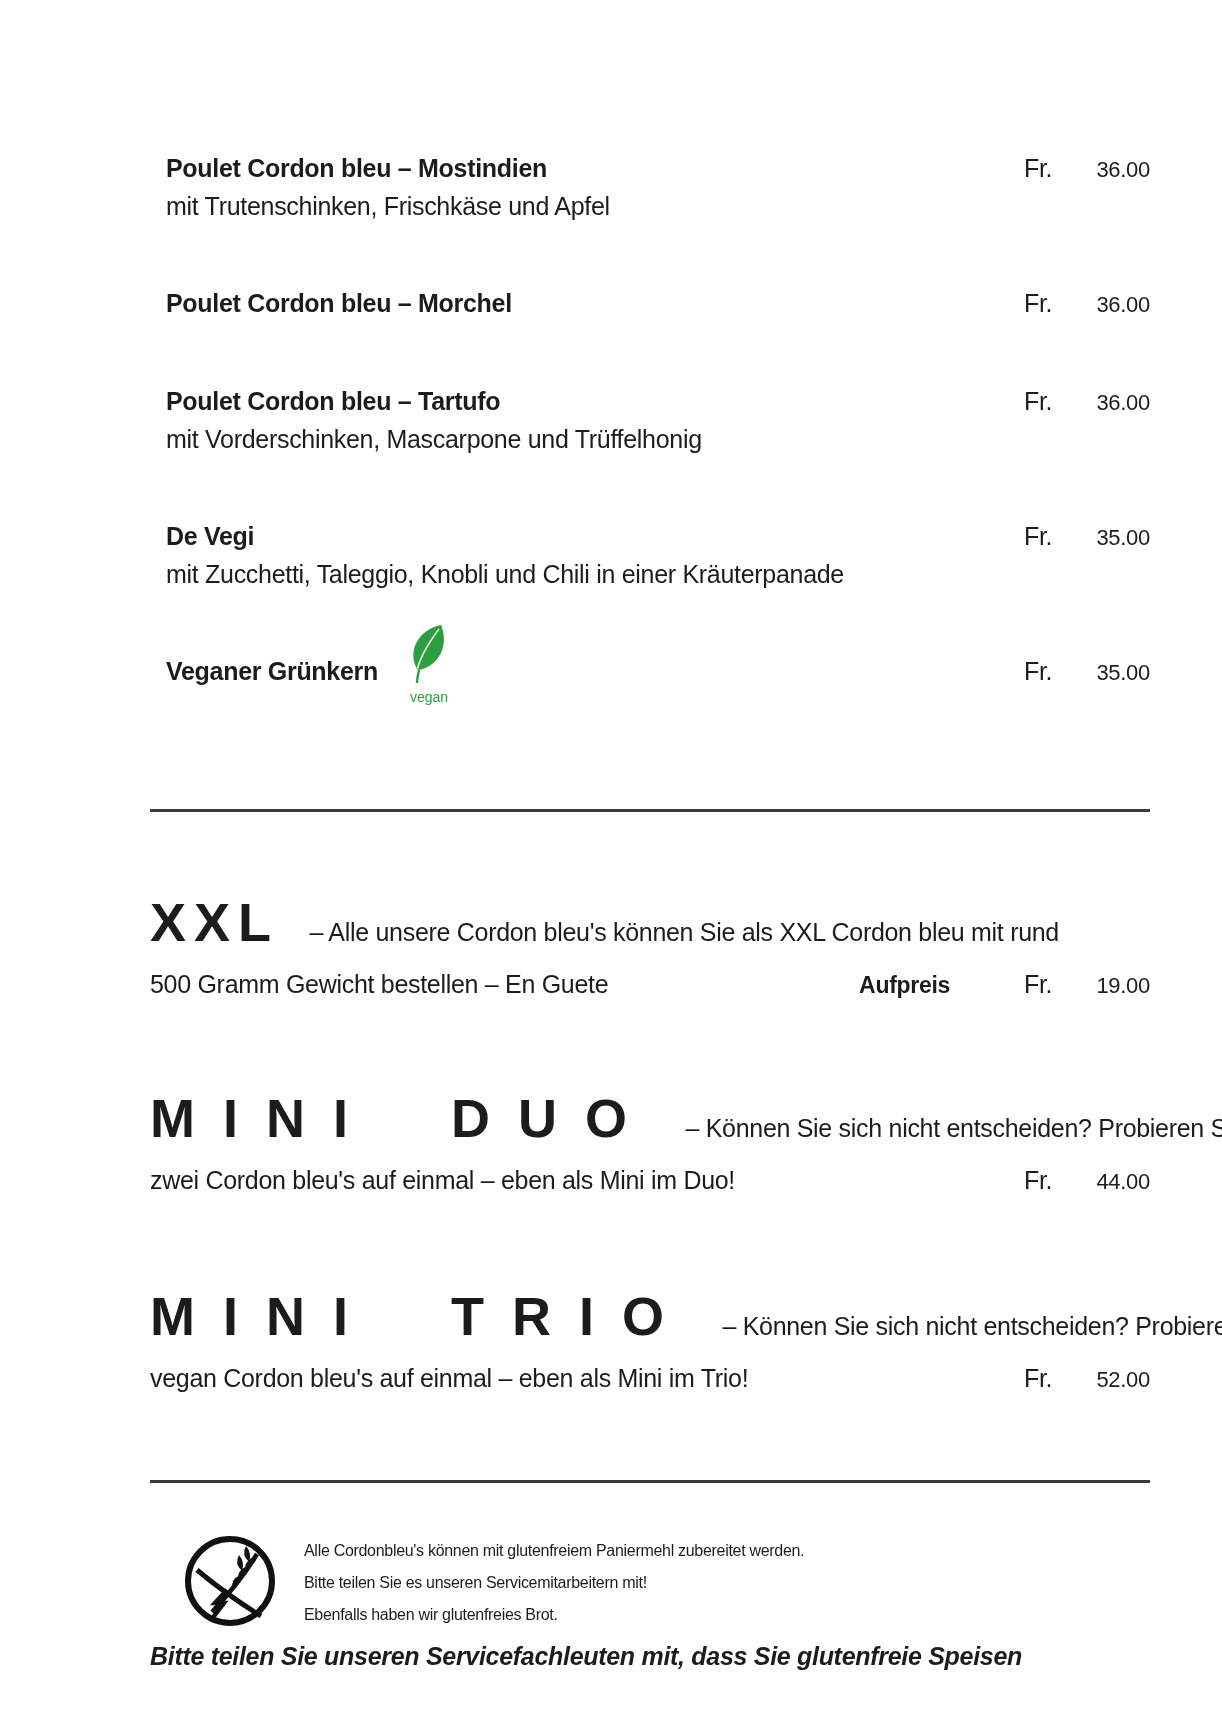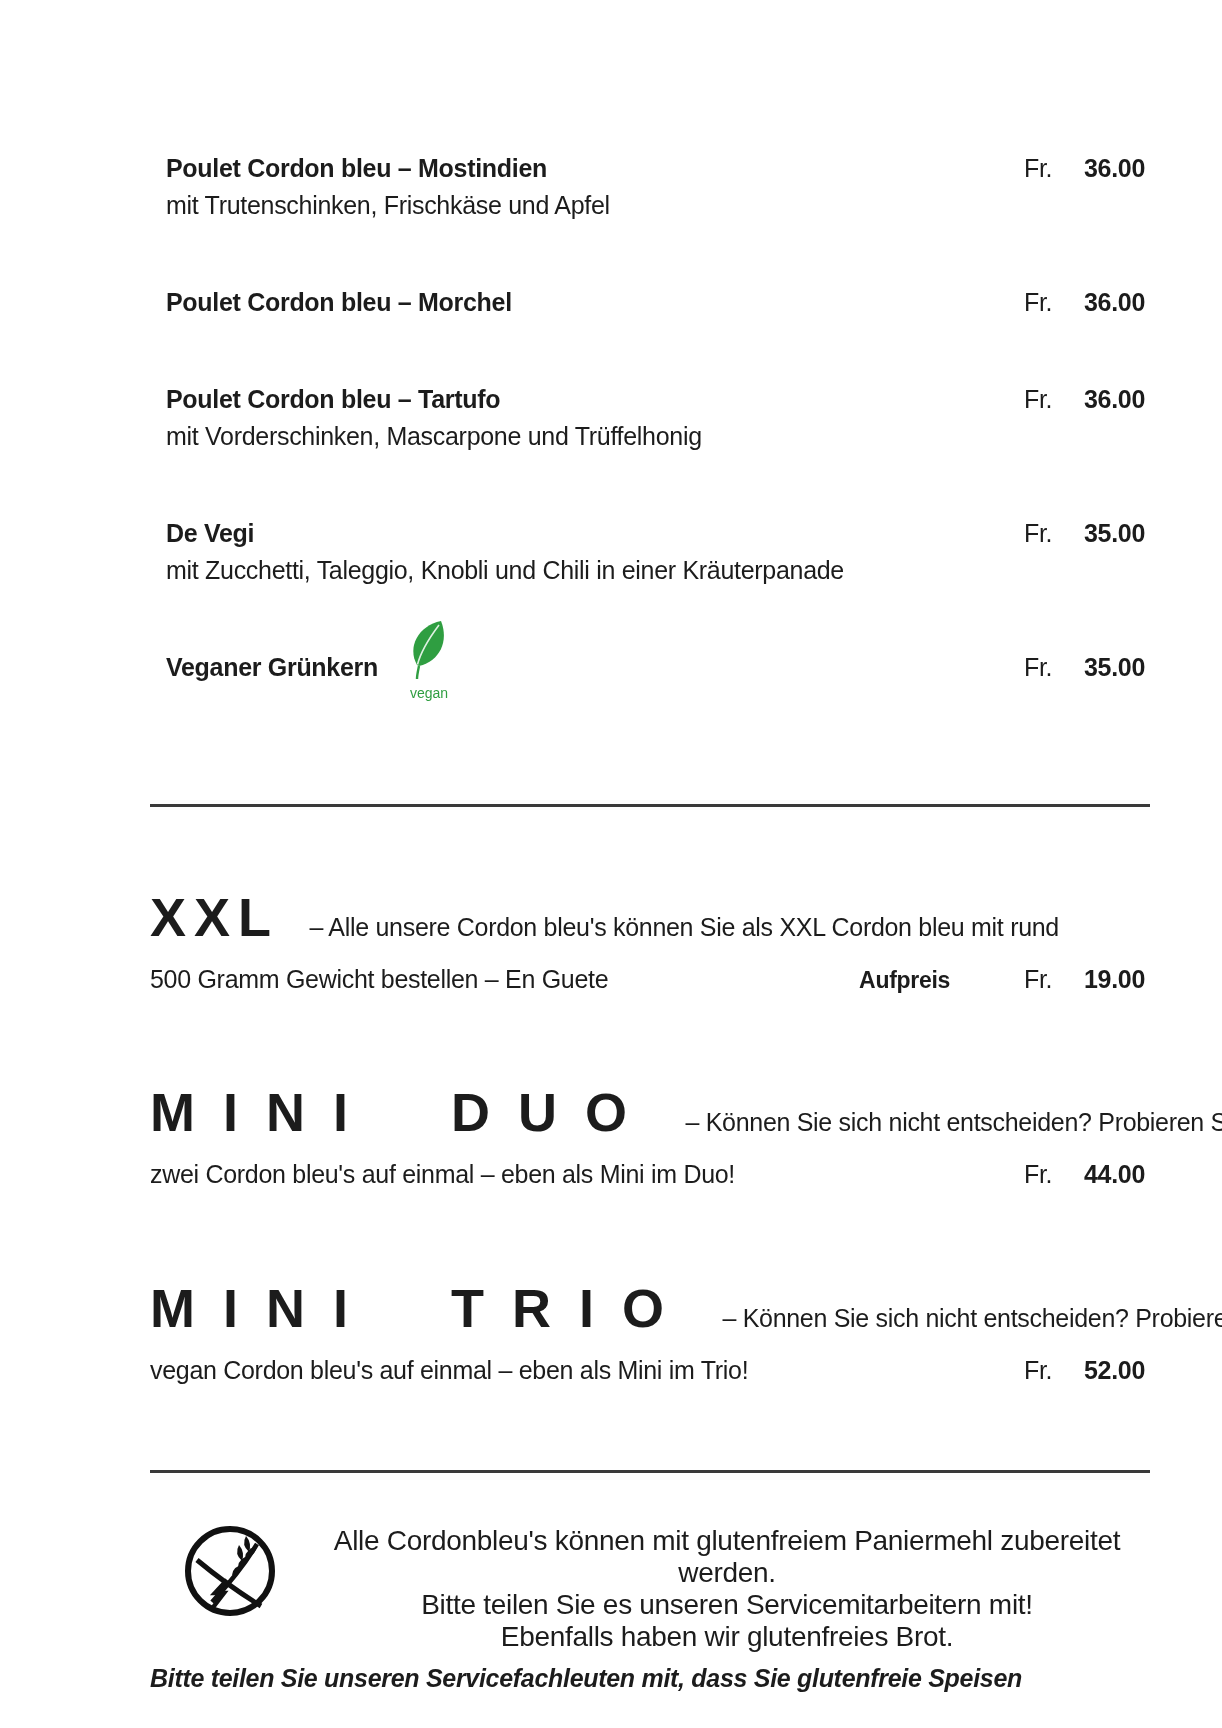--- a/index.html
+++ b/index.html
@@ -14,21 +14,21 @@
   .content{
     position:absolute;
     left:150px;top:150px;
     width:1000px;
   }
   
   .menu-item{margin-bottom:60px;margin-left:16px;}
   .item-row{display:flex;align-items:baseline;line-height:37px;position:relative;}
   .item-name{flex:1;font-size:25px;font-weight:bold;letter-spacing:-0.3px;}
   .cur{width:60px;font-size:25px;letter-spacing:-0.3px;}
-  .amt{width:66px;font-size:25px;letter-spacing:-0.3px;font-weight:bold;}
+  .amt{width:66px;text-align:right;font-size:22px;letter-spacing:-0.3px;}
   .item-desc{font-size:25px;line-height:37px;letter-spacing:-0.3px;}
   
   .vegan-badge{
     position:absolute;left:228px;top:-30px;
     width:70px;display:flex;flex-direction:column;align-items:center;
     line-height:normal;
   }
   .vegan-word{font-size:14px;font-weight:normal;color:#2f9e41;margin-top:-2px;letter-spacing:0;}
   
   .divider{border:none;border-top:3px solid #3a3a3a;margin:0;}
@@ -39,21 +39,21 @@
   .special-line1{line-height:60px;white-space:nowrap;}
   .special-heading{font-size:54px;font-weight:bold;letter-spacing:8px;}
   .heading-mini{letter-spacing:28px;word-spacing:32px;}
   .special-intro{font-size:25px;letter-spacing:-0.3px;margin-left:26px;}
   .special-line2{display:flex;align-items:baseline;line-height:36px;}
   .special-line2 .txt{flex:1;font-size:25px;letter-spacing:-0.3px;}
   .special-line2 .label{font-size:23px;letter-spacing:-0.3px;margin-right:74px;font-weight:bold;}
   
   .gluten{display:flex;margin-top:50px;}
   .gluten-icon{width:96px;height:96px;flex:none;margin-left:32px;}
-  .gluten-lines{margin-left:26px;font-size:28px;line-height:32px;letter-spacing:-0.3px;padding-top:2px;text-align:center;}
+  .gluten-lines{margin-left:26px;font-size:16px;line-height:32px;letter-spacing:-0.3px;padding-top:2px;}
   
   .allergy{margin-top:10px;font-size:25px;font-weight:bold;font-style:italic;line-height:31px;letter-spacing:-0.3px;}
 </style>
 </head>
 <body>
 
 <div class="page">
   <div class="content">
 
     <div class="menu-item">

